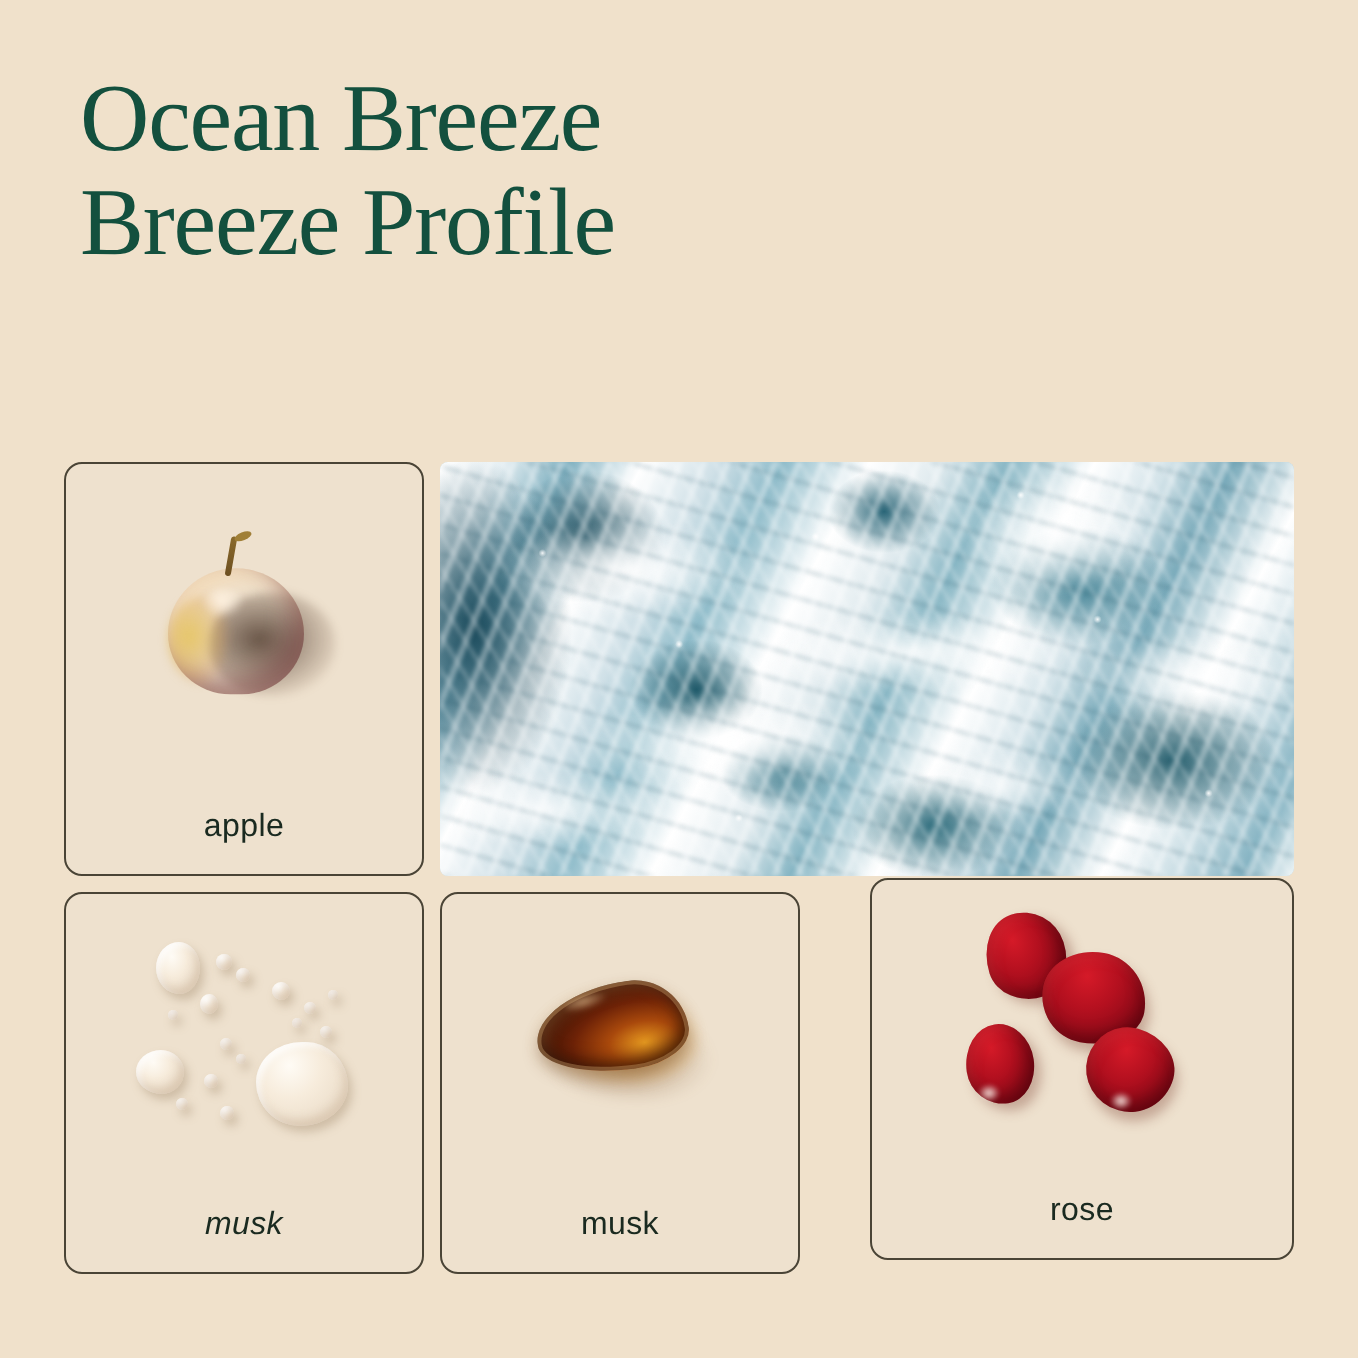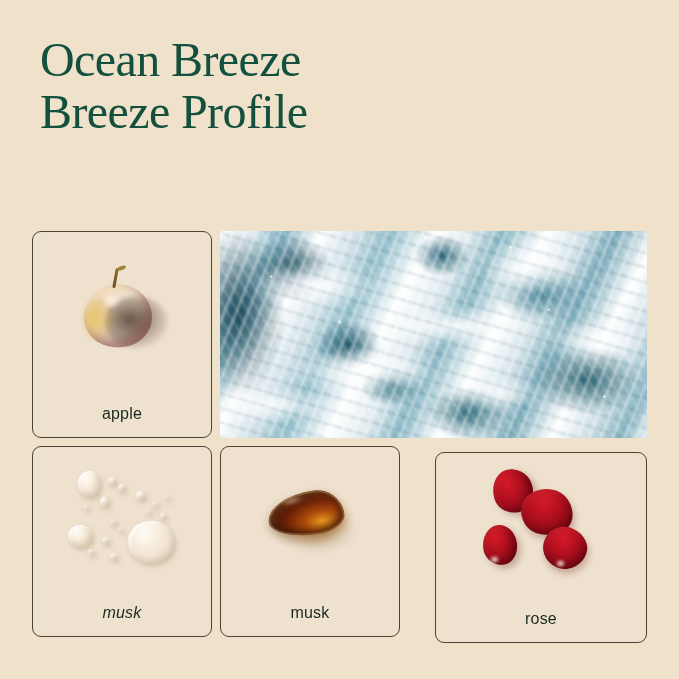--- a/index.html
+++ b/index.html
@@ -52,21 +52,21 @@
   }
 
   
   .card.apple  { left: 0px;   top: 0px;   width: 180px; height: 207px; }
   .card.ocean  { left: 188px; top: 0px;   width: 427px; height: 207px;
                  border: none; border-radius: 4px; background: #b9d3dc; }
 
   
   .card.musk   { left: 0px;   top: 215px; width: 180px; height: 191px; font-style: italic; }
   .card.amber  { left: 188px; top: 215px; width: 180px; height: 191px; }
-  .card.rose   { left: 403px; top: 221px; width: 212px; height: 191px; }
+  .card.rose   { left: 403px; top: 208px; width: 212px; height: 191px; }
 
   .card-visual {
     position: absolute;
     left: 0; right: 0; top: 0;
     bottom: 46px;
   }
 
   .card-label {
     position: absolute;
     left: 0; right: 0;

